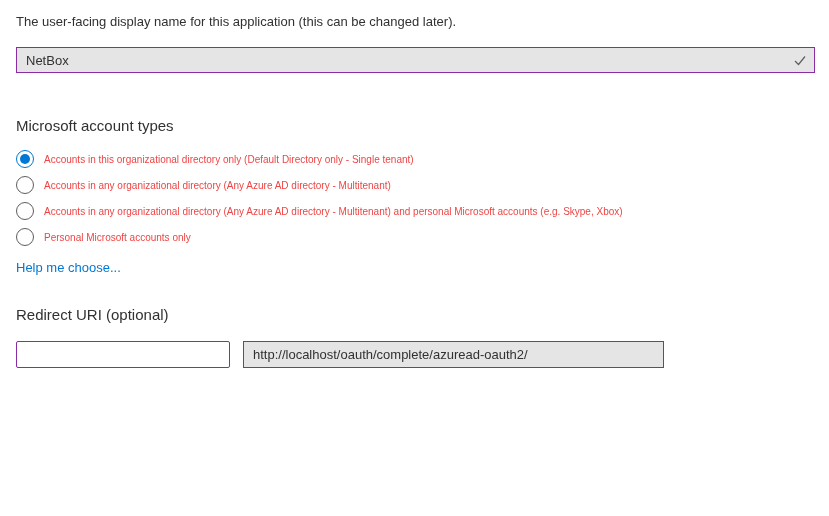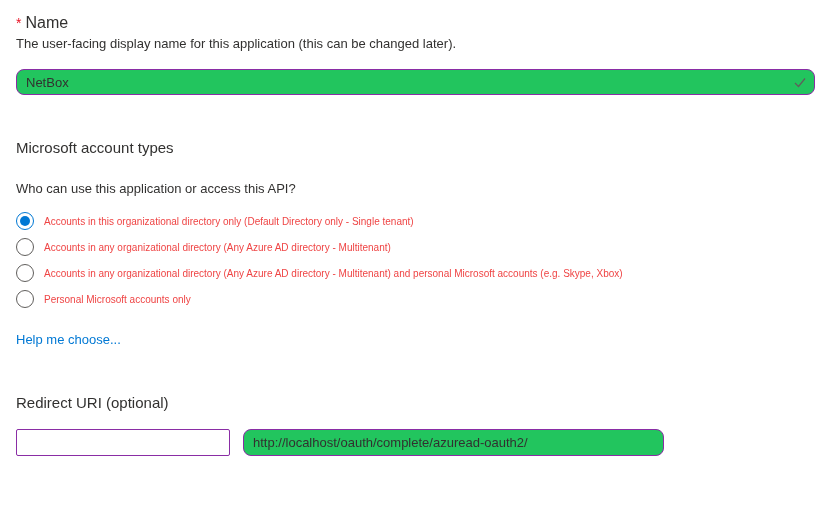--- a/index.html
+++ b/index.html
@@ -13,24 +13,24 @@
   .page { padding: 12px 14px 0 16px; width: 829px; }
 
   
   .field-label { font-size: 16px; line-height: 21px; font-weight: 400; color: #323130; }
   .required-star { color: #e81123; margin-right: 4px; font-size: 14px; }
   .hint-text { font-size: 13px; line-height: 19px; color: #323130; }
 
   .input-wrap { position: relative; margin-top: 16px; height: 26px; }
   .text-input {
     width: 100%; height: 26px;
-    border: 1px solid #8a2da5; border-radius: 8px;
+    border: 1px solid #8a2da5; border-radius: 0;
     padding: 0 28px 0 9px;
     font-family: "Liberation Sans", sans-serif;
-    font-size: 13px; color: #323130; background: #22c55e;
+    font-size: 13px; color: #323130; background: #e5e5e5;
     outline: none;
   }
   .input-check {
     position: absolute; right: 8px; top: 50%; transform: translateY(-50%);
     width: 14px; height: 14px; pointer-events: none;
   }
 
   
   .section-heading { font-size: 15px; line-height: 20px; font-weight: 400; color: #323130; }
   .sec-account { margin-top: 43px; }
@@ -44,59 +44,55 @@
     border: 1px solid #605e5c; background: #fff;
     flex: 0 0 18px; margin-right: 10px;
     display: flex; align-items: center; justify-content: center;
   }
   .radio-row.checked .radio-circle { border: 1px solid #0078d4; }
   .radio-dot { width: 10px; height: 10px; border-radius: 50%; background: transparent; }
   .radio-row.checked .radio-dot { background: #0078d4; }
   .radio-label { font-size: 10px; line-height: 19px; color: #ef4444; }
 
   .help-link {
-    display: inline-block; margin-top: 18px;
+    display: inline-block; margin-top: 8px;
     font-size: 13px; line-height: 19px; color: #0078d4;
     text-decoration: none; cursor: pointer;
   }
 
   
-  .sec-redirect { margin-top: 44px; }
+  .sec-redirect { margin-top: 28px; }
   .redirect-desc { margin-top: 15px; font-size: 13px; line-height: 19px; max-width: 799px; }
 
   .uri-row { margin-top: 16px; display: flex; gap: 13px; align-items: center; }
   .select-box {
     position: relative; width: 214px; height: 27px;
     border: 1px solid #8a2da5; border-radius: 2px; background: #fff;
     display: flex; align-items: center; padding: 0 10px;
     font-size: 13px; color: #323130; cursor: pointer;
   }
   .uri-input-wrap { position: relative; width: 421px; height: 27px; }
   .uri-input-wrap .text-input { height: 27px; }
 </style>
 </head>
 <body>
 
 <div class="page">
 
   
-  <div class="field-label">
-    <span class="required-star">*</span><span>Name</span>
-  </div>
   <div class="hint-text">The user-facing display name for this application (this can be changed later).</div>
   <div class="input-wrap">
     <input class="text-input" type="text" value="NetBox" style="">
     <svg class="input-check" viewBox="0 0 14 14">
       <polyline points="2,8 5.5,11.5 12,3.5" fill="none" stroke="#605e5c" stroke-width="1.2"></polyline>
     </svg>
   </div>
 
   
   <div class="section-heading sec-account">Microsoft account types</div>
-  <div class="question-text">Who can use this application or access this API?</div>
 
   <div class="radio-group">
     <div class="radio-row checked">
       <span class="radio-circle">
           <span class="radio-dot"></span>
         </span>
       <span class="radio-label">Accounts in this organizational directory only (Default Directory only - Single tenant)</span>
     </div>
     <div class="radio-row">
       <span class="radio-circle">

